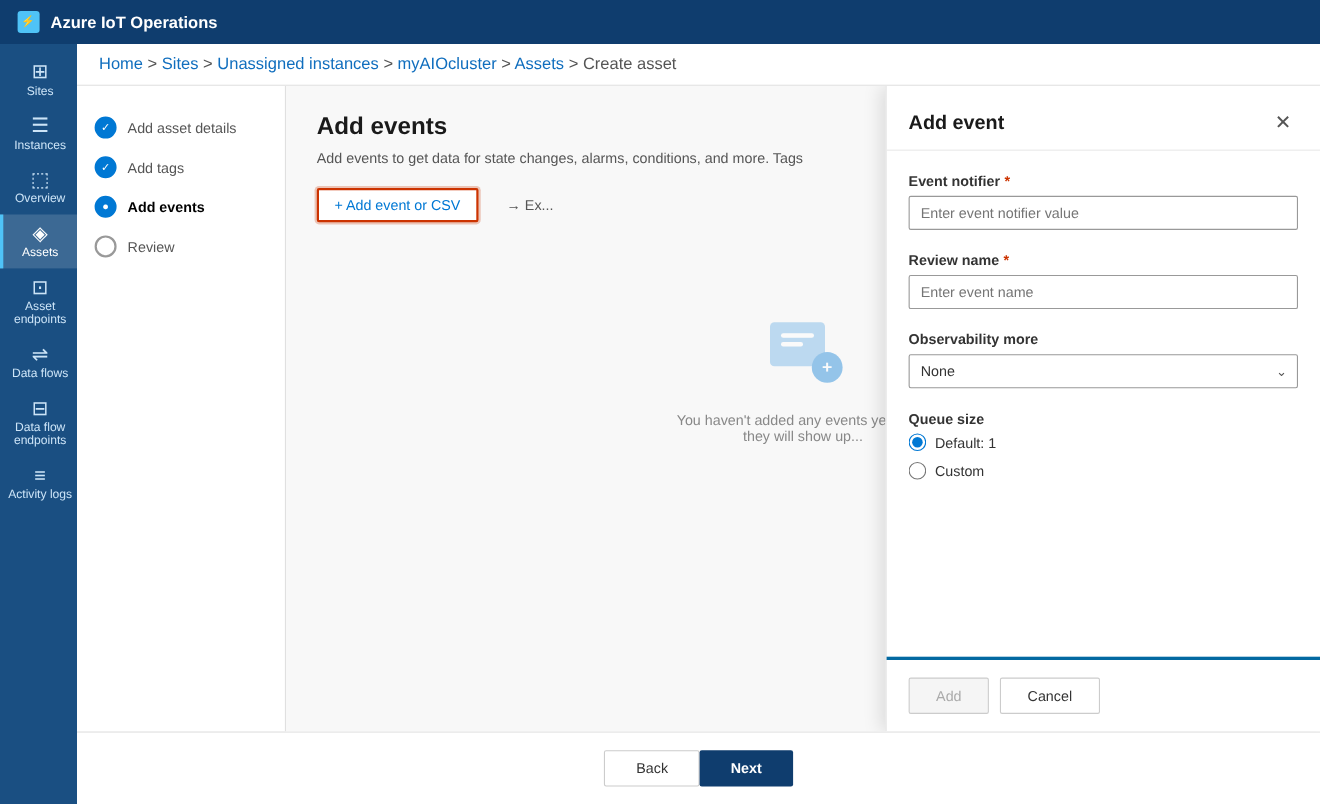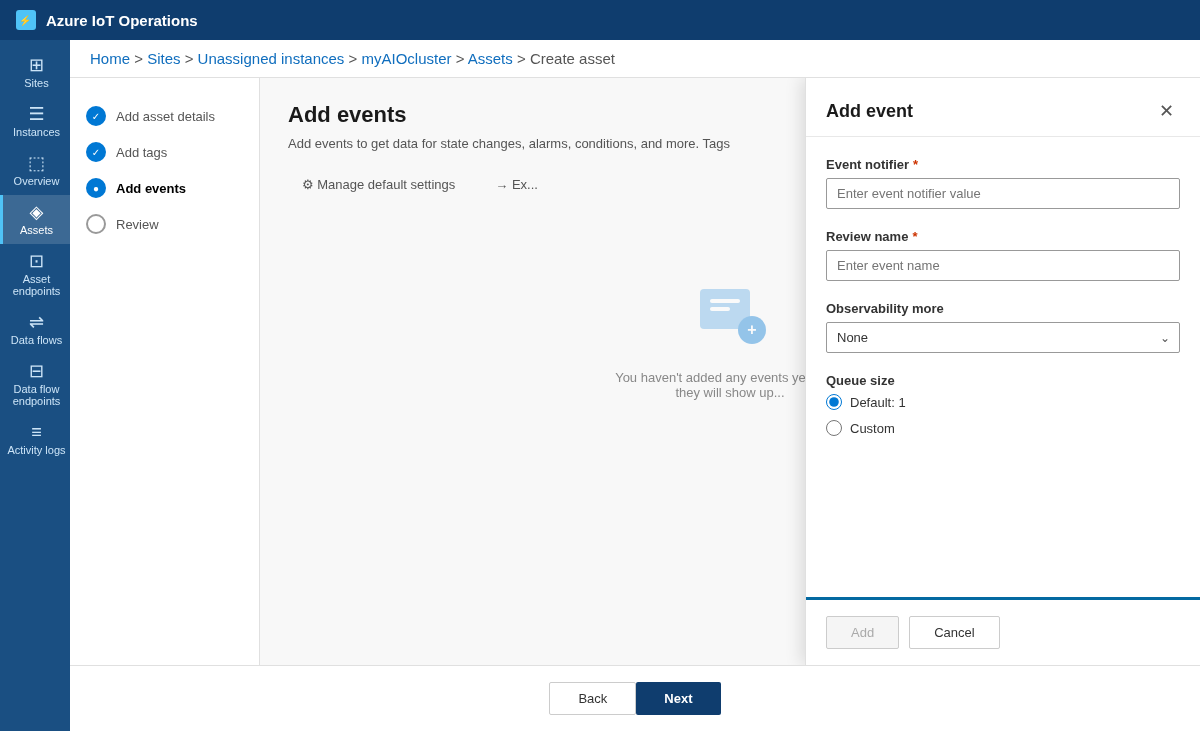--- a/index.html
+++ b/index.html
@@ -451,22 +451,22 @@
           <div class="step-circle pending"></div>
           <span>Review</span>
         </div>
       </div>
 
       <div class="main-content">
         <h2>Add events</h2>
         <p class="description">Add events to get data for state changes, alarms, conditions, and more. Tags</p>
 
         <div class="toolbar">
-          <button class="btn-manage">
-            <span>⚙ Manage default settings</span>
+          <button class="btn-add-event">
+            <span>+ Add event or CSV</span>
           </button>
           <button class="btn-manage">
             <span>→ Ex...</span>
           </button>
         </div>
 
         <div class="empty-state">
           <svg class="empty-state-icon" viewBox="0 0 80 80" xmlns="http://www.w3.org/2000/svg">
             <rect x="10" y="15" width="50" height="40" rx="4" fill="#0078d4" opacity="0.6"></rect>
             <rect x="20" y="25" width="30" height="4" rx="2" fill="white"></rect>

